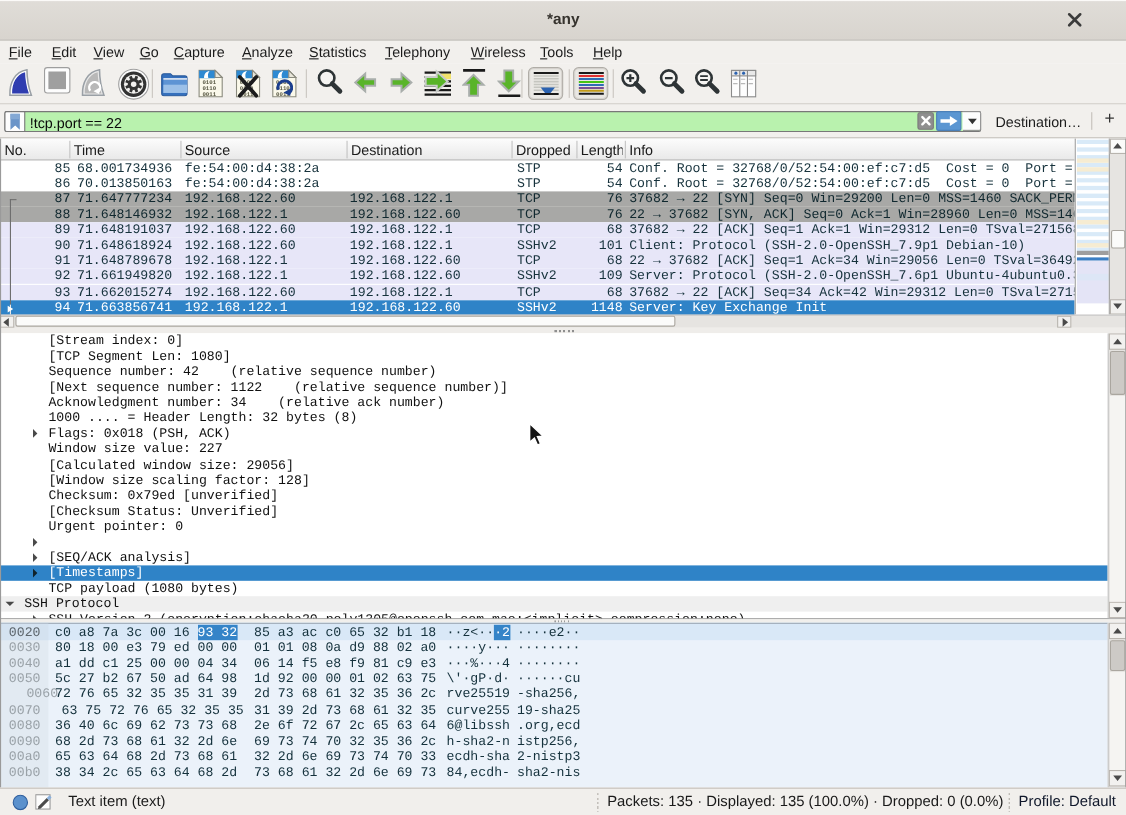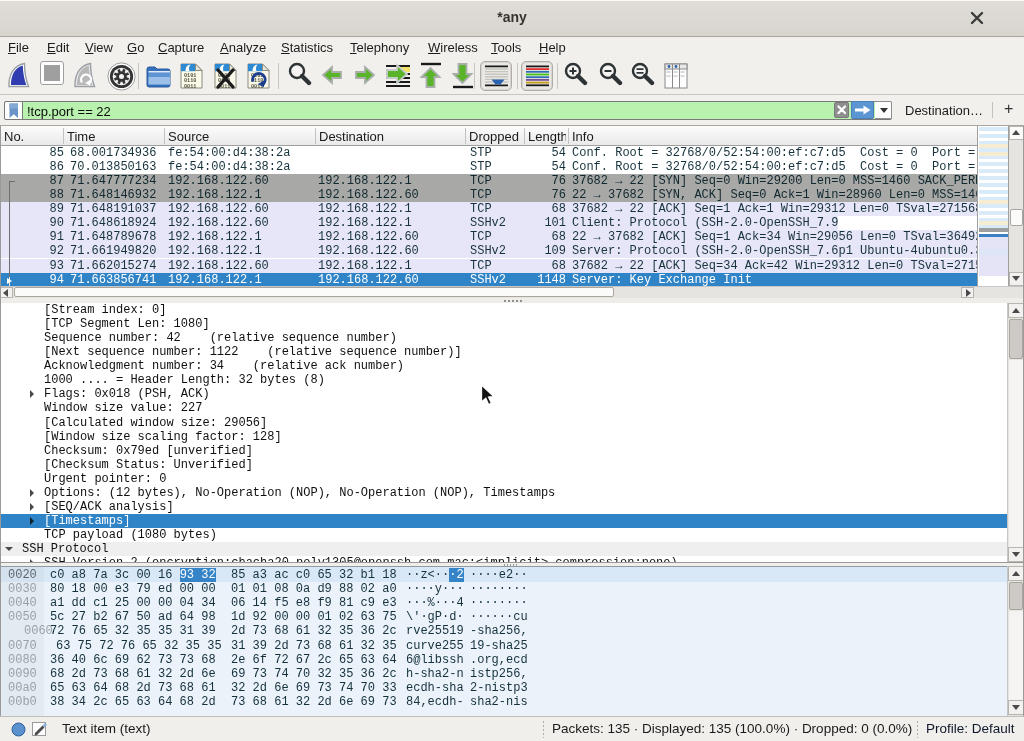--- a/index.html
+++ b/index.html
@@ -278,21 +278,21 @@
  </div>
  <div class="abs mono" style="left:0;top:76.28px;width:977px;height:14px;background:#e7e6f8;color:#16323c;overflow:hidden;line-height:14px;">
   <span class="abs" style="left:0;top:0;width:64px;text-align:right;">89</span>
   <span class="abs" style="left:70px;top:0;">71.648191037</span>
   <span class="abs" style="left:168px;top:0;">192.168.122.60</span>
   <span class="abs" style="left:318px;top:0;">192.168.122.1</span>
   <span class="abs" style="left:470px;top:0;">TCP</span>
   <span class="abs" style="left:500px;top:0;width:66px;text-align:right;">68</span>
   <span class="abs" style="left:572px;top:0;">37682 → 22 [ACK] Seq=1 Ack=1 Win=29312 Len=0 TSval=2715688930 TSecr=364</span>
  </div>
- <div class="abs mono" style="left:0;top:90.35px;width:838px;height:14px;background:#e7e6f8;color:#16323c;overflow:hidden;line-height:14px;">
+ <div class="abs mono" style="left:0;top:90.35px;width:977px;height:14px;background:#e7e6f8;color:#16323c;overflow:hidden;line-height:14px;">
   <span class="abs" style="left:0;top:0;width:64px;text-align:right;">90</span>
   <span class="abs" style="left:70px;top:0;">71.648618924</span>
   <span class="abs" style="left:168px;top:0;">192.168.122.60</span>
   <span class="abs" style="left:318px;top:0;">192.168.122.1</span>
   <span class="abs" style="left:470px;top:0;">SSHv2</span>
   <span class="abs" style="left:500px;top:0;width:66px;text-align:right;">101</span>
   <span class="abs" style="left:572px;top:0;">Client: Protocol (SSH-2.0-OpenSSH_7.9p1 Debian-10)</span>
  </div>
  <div class="abs mono" style="left:0;top:104.41999999999999px;width:977px;height:14px;background:#e7e6f8;color:#16323c;overflow:hidden;line-height:14px;">
   <span class="abs" style="left:0;top:0;width:64px;text-align:right;">91</span>
@@ -402,21 +402,20 @@
  <div class="abs mono" style="left:44px;top:71px;color:#101010;line-height:13px;">1000 .... = Header Length: 32 bytes (8)</div>
  <div class="abs tri-r" style="left:30px;top:87px;border-left-color:#494949;"></div>
  <div class="abs mono" style="left:44px;top:85px;color:#101010;line-height:13px;">Flags: 0x018 (PSH, ACK)</div>
  <div class="abs mono" style="left:44px;top:99px;color:#101010;line-height:13px;">Window size value: 227</div>
  <div class="abs mono" style="left:44px;top:114px;color:#101010;line-height:13px;">[Calculated window size: 29056]</div>
  <div class="abs mono" style="left:44px;top:128px;color:#101010;line-height:13px;">[Window size scaling factor: 128]</div>
  <div class="abs mono" style="left:44px;top:142px;color:#101010;line-height:13px;">Checksum: 0x79ed [unverified]</div>
  <div class="abs mono" style="left:44px;top:156px;color:#101010;line-height:13px;">[Checksum Status: Unverified]</div>
  <div class="abs mono" style="left:44px;top:170px;color:#101010;line-height:13px;">Urgent pointer: 0</div>
  <div class="abs tri-r" style="left:30px;top:186px;border-left-color:#494949;"></div>
- <div class="abs mono" style="left:44px;top:184px;color:#101010;line-height:13px;">Options: (12 bytes), No-Operation (NOP), No-Operation (NOP), Timestamps</div>
  <div class="abs tri-r" style="left:30px;top:200px;border-left-color:#494949;"></div>
  <div class="abs mono" style="left:44px;top:198px;color:#101010;line-height:13px;">[SEQ/ACK analysis]</div>
  <div class="abs" style="left:0;top:211px;width:1007px;height:14px;background:#2f83c7;"></div>
  <div class="abs tri-r" style="left:30px;top:214px;border-left-color:#10232b;"></div>
  <div class="abs mono" style="left:44px;top:212px;color:#ffffff;line-height:13px;">[Timestamps]</div>
  <div class="abs mono" style="left:44px;top:226px;color:#101010;line-height:13px;">TCP payload (1080 bytes)</div>
  <div class="abs" style="left:0;top:239px;width:1007px;height:14px;background:#efefef;"></div>
  <div class="abs tri-d" style="left:5px;top:244px;"></div>
  <div class="abs mono" style="left:22px;top:240px;color:#101010;line-height:13px;">SSH Protocol</div>
  <div class="abs tri-r" style="left:30px;top:256px;border-left-color:#494949;"></div>

